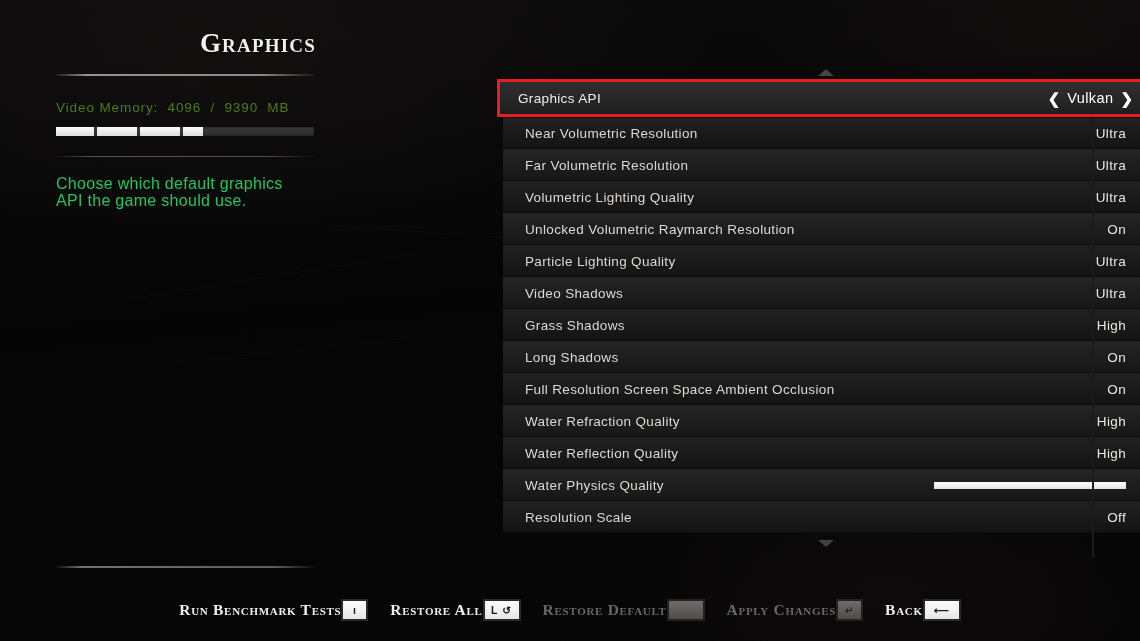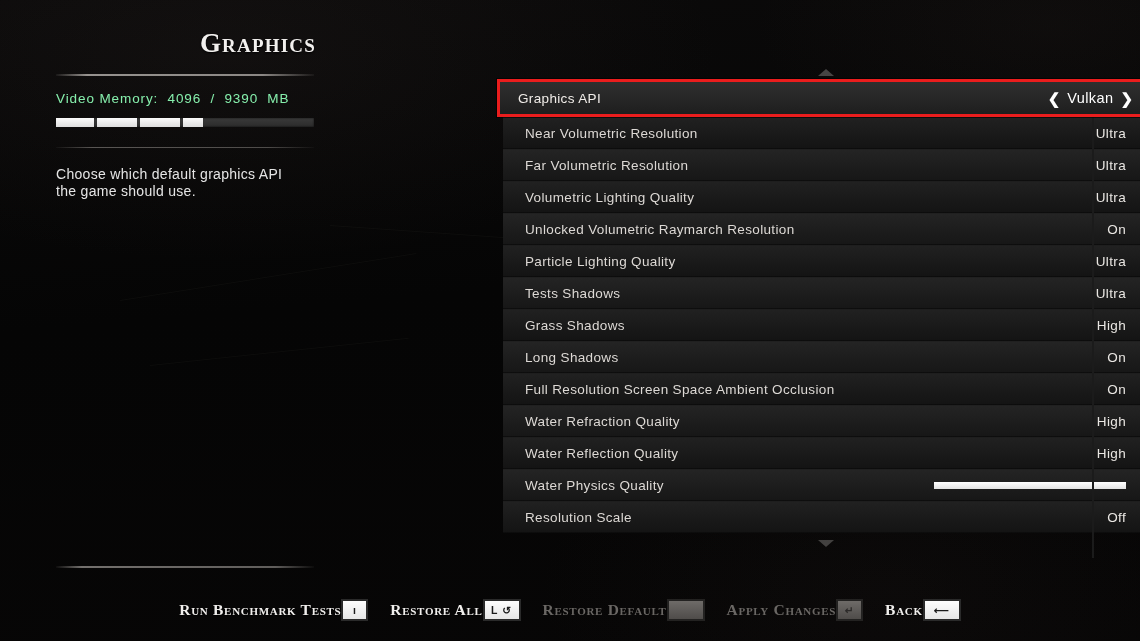--- a/index.html
+++ b/index.html
@@ -42,42 +42,42 @@
     height:2px; width:258px;
     background:linear-gradient(90deg,rgba(210,205,200,.06),rgba(215,210,205,.68) 12%,rgba(215,210,205,.62) 80%,rgba(210,205,200,.05));
     margin-top:15px;
   }
   .rule.thin{
     background:linear-gradient(90deg,rgba(200,195,190,.04),rgba(195,190,185,.42) 14%,rgba(195,190,185,.36) 82%,rgba(200,195,190,.03));
     height:1px;
   }
 
   .vram-label{
-    margin-top:15px;
+    margin-top:24px;
     font-size:13.5px;
     letter-spacing:.9px;
-    color:#86efac;
+    color:#4d7c0f;
     white-space:pre;
   }
 
   .vram-bar{
     margin-top:12px;
     width:258px; height:9px;
     background:linear-gradient(180deg,#3a3a3a,#2b2b2b);
     display:flex; gap:3px;
     box-shadow:inset 0 0 2px rgba(0,0,0,.8);
   }
   .vram-seg{ height:100%; background:linear-gradient(180deg,#fbfbfb,#dedede); }
 
   .desc{
     margin-top:18px;
-    font-size:14px;
+    font-size:16px;
     line-height:17px;
     letter-spacing:.3px;
-    color:#e5e5e5;
+    color:#22c55e;
     width:245px;
   }
 
   .bottom-rule{
     position:absolute; left:56px; top:566px; width:258px; height:2px;
     background:linear-gradient(90deg,rgba(200,195,190,.04),rgba(205,200,195,.55) 10%,rgba(205,200,195,.45) 85%,rgba(200,195,190,.03));
   }
 
   
   .list-wrap{ position:absolute; left:503px; top:79px; width:645px; }
@@ -227,21 +227,21 @@
       </div>
       <div class="row">
         <div class="row-label">Unlocked Volumetric Raymarch Resolution</div>
         <div class="row-value">On</div>
       </div>
       <div class="row">
         <div class="row-label">Particle Lighting Quality</div>
         <div class="row-value">Ultra</div>
       </div>
       <div class="row">
-        <div class="row-label">Tests Shadows</div>
+        <div class="row-label">Video Shadows</div>
         <div class="row-value">Ultra</div>
       </div>
       <div class="row">
         <div class="row-label">Grass Shadows</div>
         <div class="row-value">High</div>
       </div>
       <div class="row">
         <div class="row-label">Long Shadows</div>
         <div class="row-value">On</div>
       </div>

